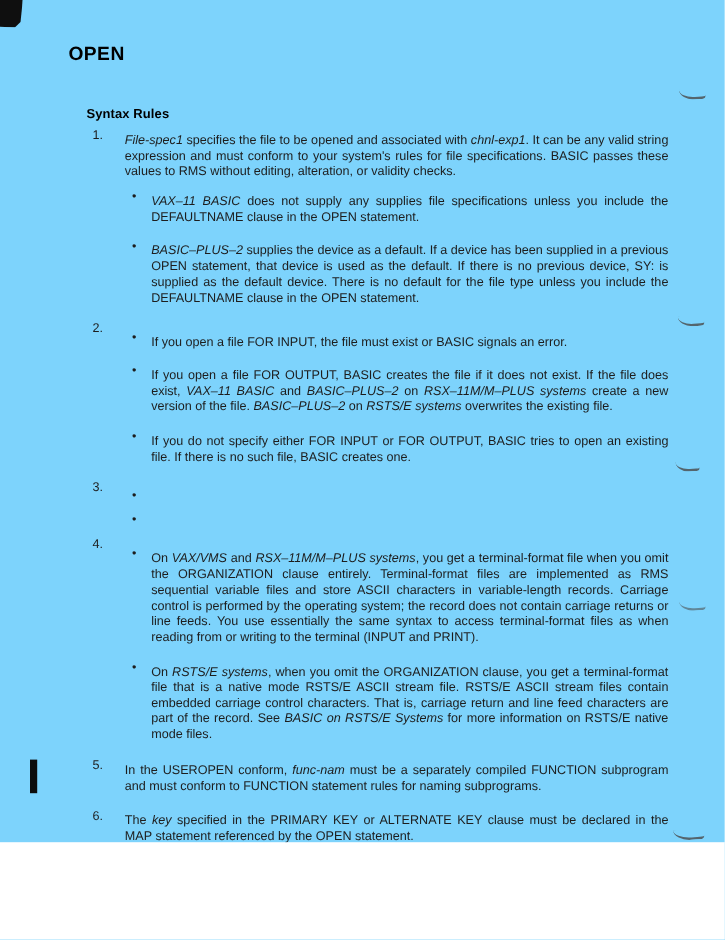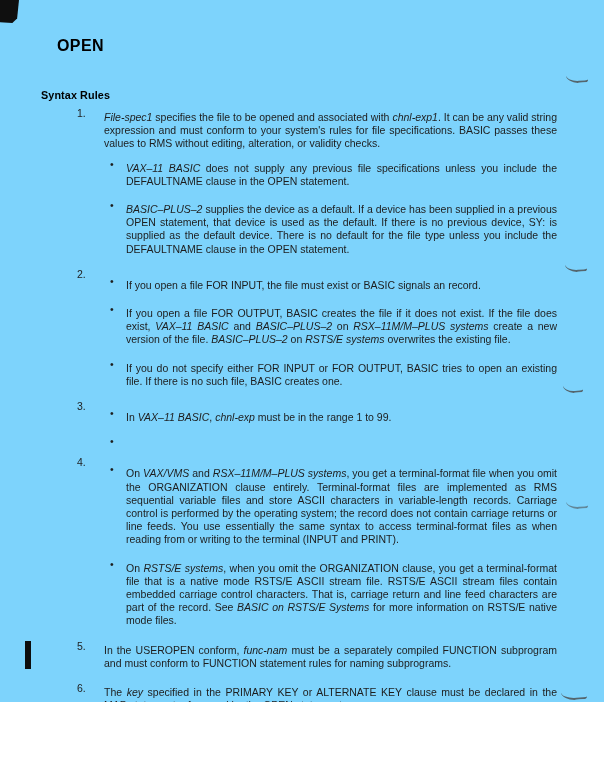--- a/index.html
+++ b/index.html
@@ -30,21 +30,21 @@
   .curl.m3{left:563px;top:384px;width:20px;}
   .curl.m4{left:566px;top:500px;opacity:.55;}
   .curl.m5{left:561px;top:691px;width:26px;}
   
   .title{
     position:absolute;left:57px;top:37px;margin:0;
     font-size:16px;font-weight:bold;color:#000;
     letter-spacing:.4px;
   }
   .section{
-    position:absolute;left:41px;top:89px;margin:0;
+    position:absolute;left:72px;top:89px;margin:0;
     font-size:10.8px;font-weight:bold;color:#000;
     letter-spacing:.1px;
   }
   
   .rules{
     position:absolute;left:57px;top:107px;width:504px;
     font-size:10.5px;line-height:13.2px;
   }
   .rule-item{display:flex;position:relative;margin-top:8px;}
   .rule-item:first-child{margin-top:0;}
@@ -77,51 +77,50 @@
   <h1 class="title">OPEN</h1>
   <h2 class="section">Syntax Rules</h2>
 
   <div class="rules">
       <div class="rule-item">
         <div class="rule-number">1.</div>
         <div class="rule-body">
           <p class="rule-text"><i>File-spec1</i><span> specifies the file to be opened and associated with </span><i>chnl-exp1</i><span>. It can be any valid string expression and must conform to your system's rules for file specifications. BASIC passes these values to RMS without editing, alteration, or validity checks.</span></p>
           <div class="bullet">
             <span class="bullet-dot">•</span>
-            <p class="bullet-text"><i>VAX–11 BASIC</i><span> does not supply any previous file specifications unless you include the DEFAULTNAME clause in the OPEN statement.</span></p>
+            <p class="bullet-text"><i>VAX–11 BASIC</i><span> does not supply any supplies file specifications unless you include the DEFAULTNAME clause in the OPEN statement.</span></p>
           </div>
           <div class="bullet">
             <span class="bullet-dot">•</span>
             <p class="bullet-text"><i>BASIC–PLUS–2</i><span> supplies the device as a default. If a device has been supplied in a previous OPEN statement, that device is used as the default. If there is no previous device, SY: is supplied as the default device. There is no default for the file type unless you include the DEFAULTNAME clause in the OPEN statement.</span></p>
           </div>
         </div>
       </div>
       <div class="rule-item">
         <div class="rule-number">2.</div>
         <div class="rule-body">
           <div class="bullet">
             <span class="bullet-dot">•</span>
-            <p class="bullet-text"><span>If you open a file FOR INPUT, the file must exist or BASIC signals an record.</span></p>
+            <p class="bullet-text"><span>If you open a file FOR INPUT, the file must exist or BASIC signals an error.</span></p>
           </div>
           <div class="bullet">
             <span class="bullet-dot">•</span>
             <p class="bullet-text"><span>If you open a file FOR OUTPUT, BASIC creates the file if it does not exist. If the file does exist, </span><i>VAX–11 BASIC</i><span> and </span><i>BASIC–PLUS–2</i><span> on </span><i>RSX–11M/M–PLUS systems</i><span> create a new version of the file. </span><i>BASIC–PLUS–2</i><span> on </span><i>RSTS/E systems</i><span> overwrites the existing file.</span></p>
           </div>
           <div class="bullet">
             <span class="bullet-dot">•</span>
             <p class="bullet-text"><span>If you do not specify either FOR INPUT or FOR OUTPUT, BASIC tries to open an existing file. If there is no such file, BASIC creates one.</span></p>
           </div>
         </div>
       </div>
       <div class="rule-item">
         <div class="rule-number">3.</div>
         <div class="rule-body">
           <div class="bullet">
             <span class="bullet-dot">•</span>
-            <p class="bullet-text"><span>In </span><i>VAX–11 BASIC</i><span>, </span><i>chnl-exp</i><span> must be in the range 1 to 99.</span></p>
           </div>
           <div class="bullet">
             <span class="bullet-dot">•</span>
           </div>
         </div>
       </div>
       <div class="rule-item">
         <div class="rule-number">4.</div>
         <div class="rule-body">
           <div class="bullet">

